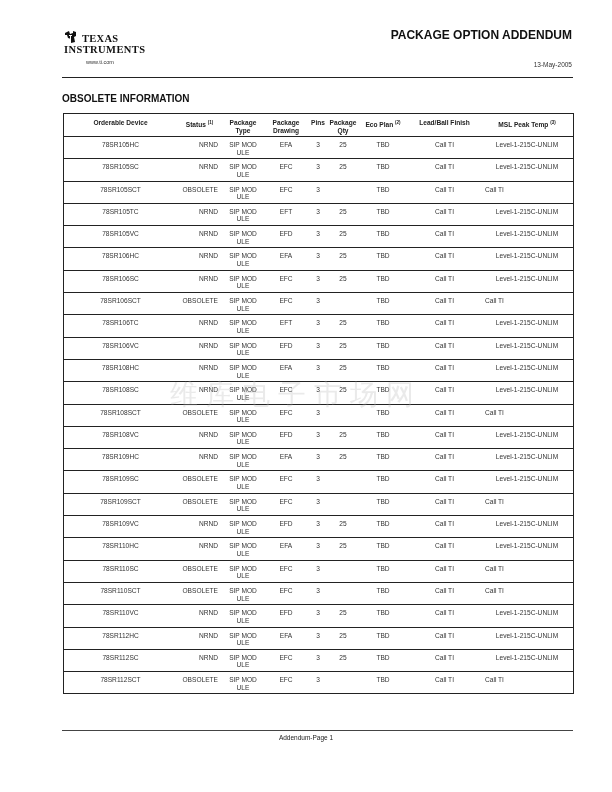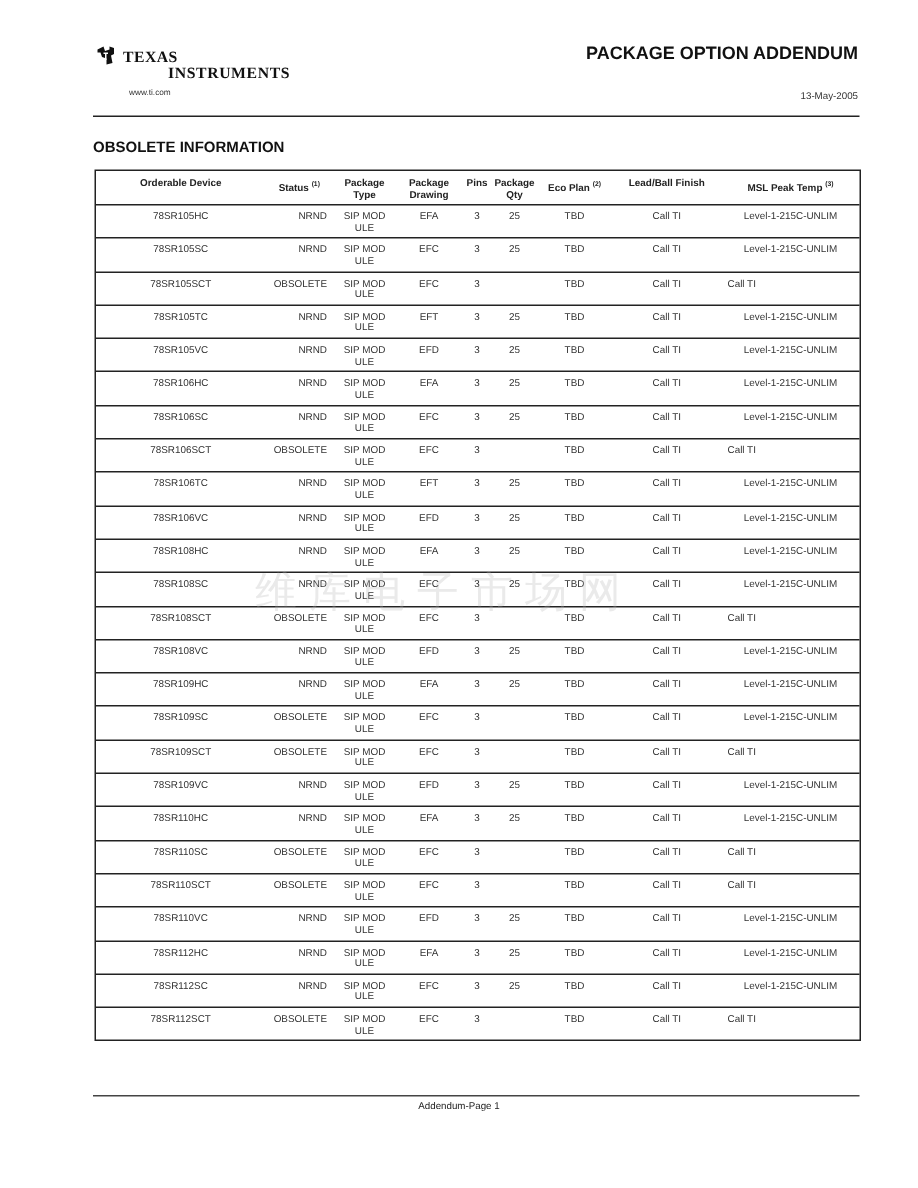--- a/index.html
+++ b/index.html
@@ -39,21 +39,21 @@
 </style>
 </head>
 <body>
 
 <div class="logo">
   <svg class="logo-mark" viewBox="0 0 14 14">
     <path d="M1 3 L5 1 L6 4 L9 3 L9 1 L12 2 L12 6 L10 7 L11 12 L7 13 L7 9 L4 8 L3 5 L1 5 Z" fill="#111"></path>
     <path d="M5 5 L8 5 L8 6 L7 6 L7 10 L6 10 L6 6 L5 6 Z" fill="#fff"></path>
   </svg>
   <span class="logo-texas" style="text-transform:uppercase;">Texas</span>
-  <span class="logo-instr" style="text-transform:uppercase;margin-left:48px;">Instruments</span>
+  <span class="logo-instr" style="text-transform:uppercase;">Instruments</span>
   <span class="logo-url">www.ti.com</span>
 </div>
 
 <div class="doc-title">PACKAGE OPTION ADDENDUM</div>
 <div class="doc-date">13-May-2005</div>
 <div class="rule-top"></div>
 
 <div class="section-title">OBSOLETE INFORMATION</div>
 
 <div class="table">

